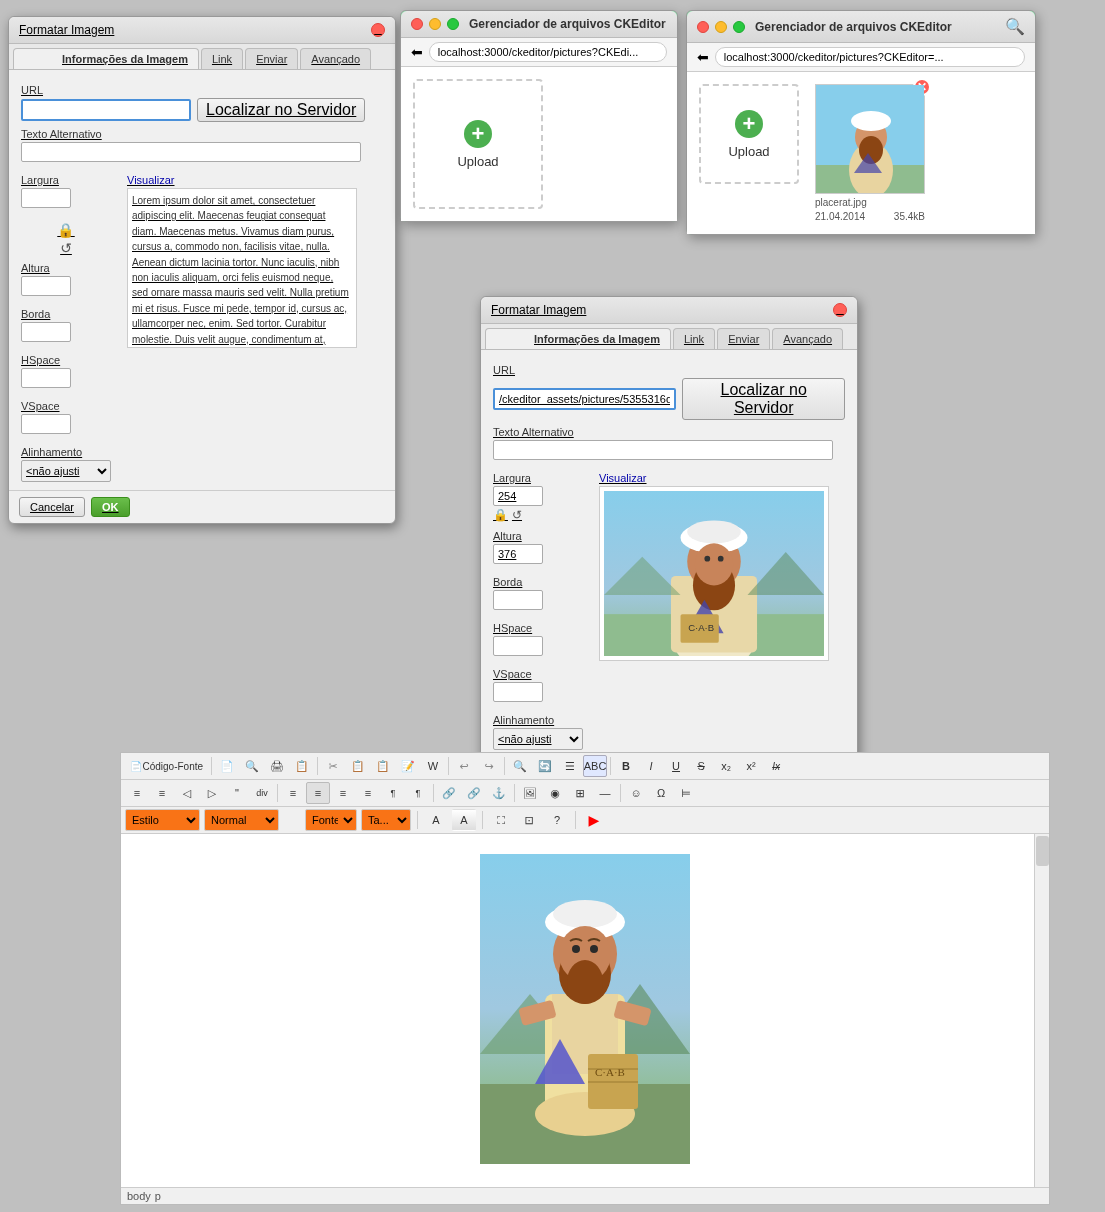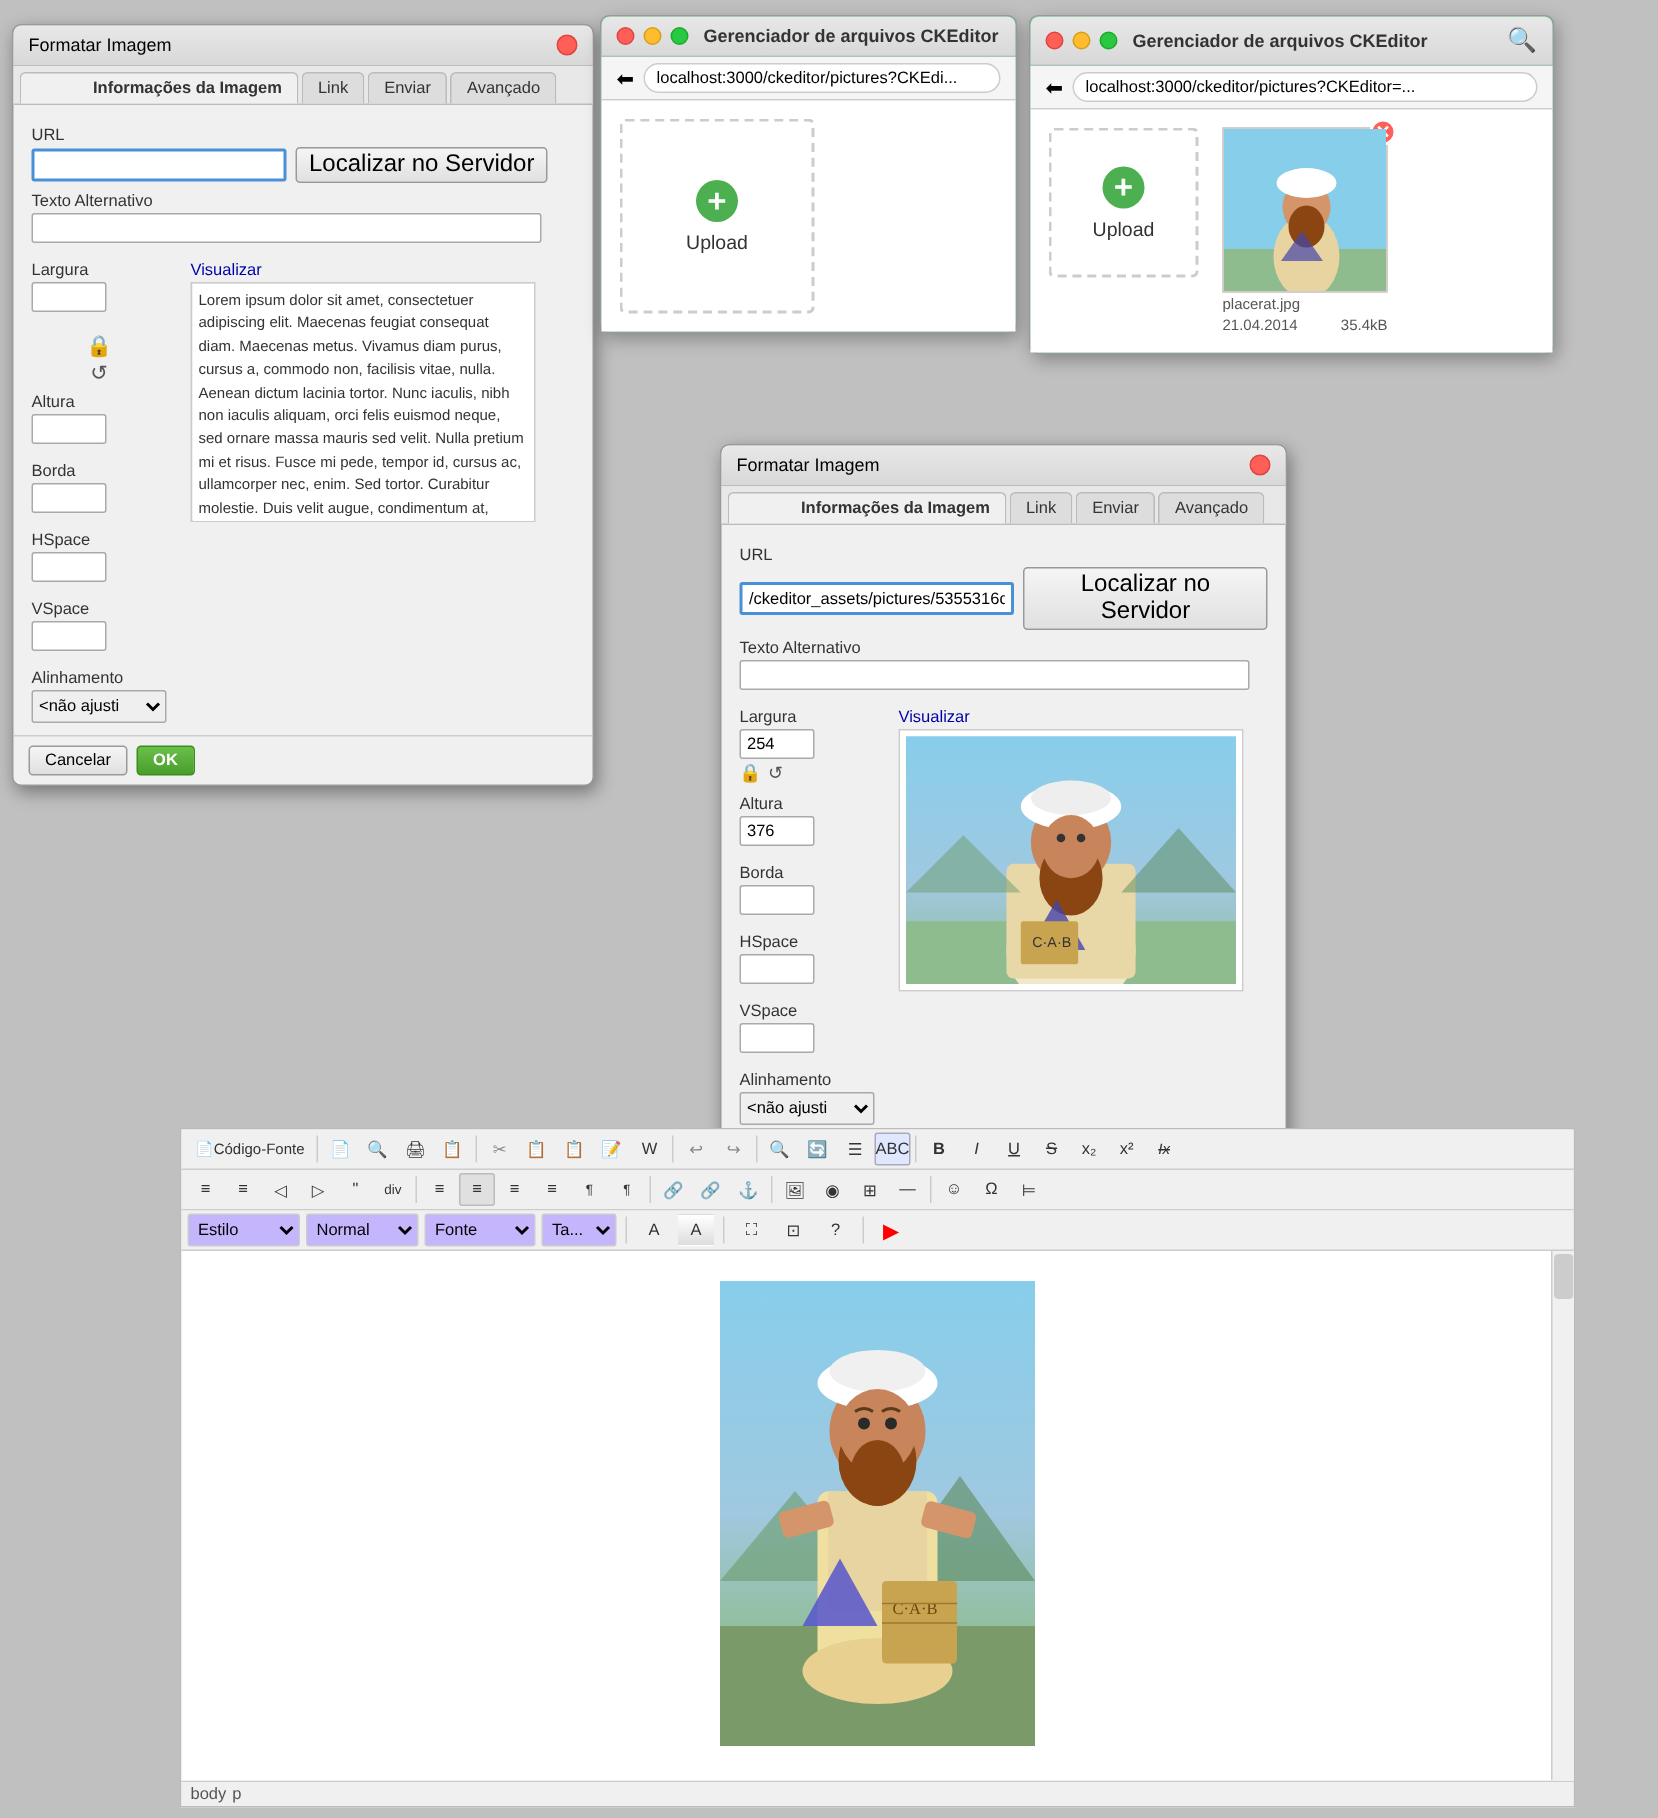--- a/index.html
+++ b/index.html
@@ -13,20 +13,21 @@
       overflow: hidden;
     }
 
     
     .dialog {
       position: absolute;
       background: #f0f0f0;
       border: 1px solid #999;
       border-radius: 6px;
       box-shadow: 2px 4px 12px rgba(0,0,0,0.4);
+      text-decoration: underline;
     }
     .dialog-titlebar {
       background: linear-gradient(to bottom, #e8e8e8, #d8d8d8);
       border-bottom: 1px solid #bbb;
       border-radius: 6px 6px 0 0;
       padding: 6px 10px;
       display: flex;
       align-items: center;
       justify-content: space-between;
       cursor: default;
@@ -362,21 +363,21 @@
       width: 1px;
       height: 18px;
       background: #ccc;
       margin: 0 2px;
     }
     .ck-format-select {
       height: 22px;
       font-size: 11px;
       border: 1px solid #ccc;
       border-radius: 2px;
-      background: #c4b5fd;
+      background: #f97316;
       padding: 0 2px;
     }
     .ck-content-area {
       min-height: 250px;
       padding: 10px;
       background: white;
       overflow: hidden;
       position: relative;
     }
     .ck-scrollbar {
@@ -729,21 +730,21 @@
     </div>
   </div>
 
   <div class="ck-toolbar" style="gap:4px;">
     <select class="ck-format-select" style="width:75px;">
       <option value="Estilo">Estilo</option>
     </select>
     <select class="ck-format-select" style="width:75px;">
       <option value="Normal">Normal</option>
     </select>
-    <select class="ck-format-select" style="width:74px;">
+    <select class="ck-format-select" style="width:52px;margin-left:22px;">
       <option value="Fonte">Fonte</option>
     </select>
     <select class="ck-format-select" style="width:50px;">
       <option value="Ta...">Ta...</option>
     </select>
     <div class="ck-separator"></div>
     <button class="ck-btn">A</button>
     <button class="ck-btn" style="background:linear-gradient(#fff,#ddd);">A</button>
     <div class="ck-separator"></div>
     <button class="ck-btn">⛶</button>

